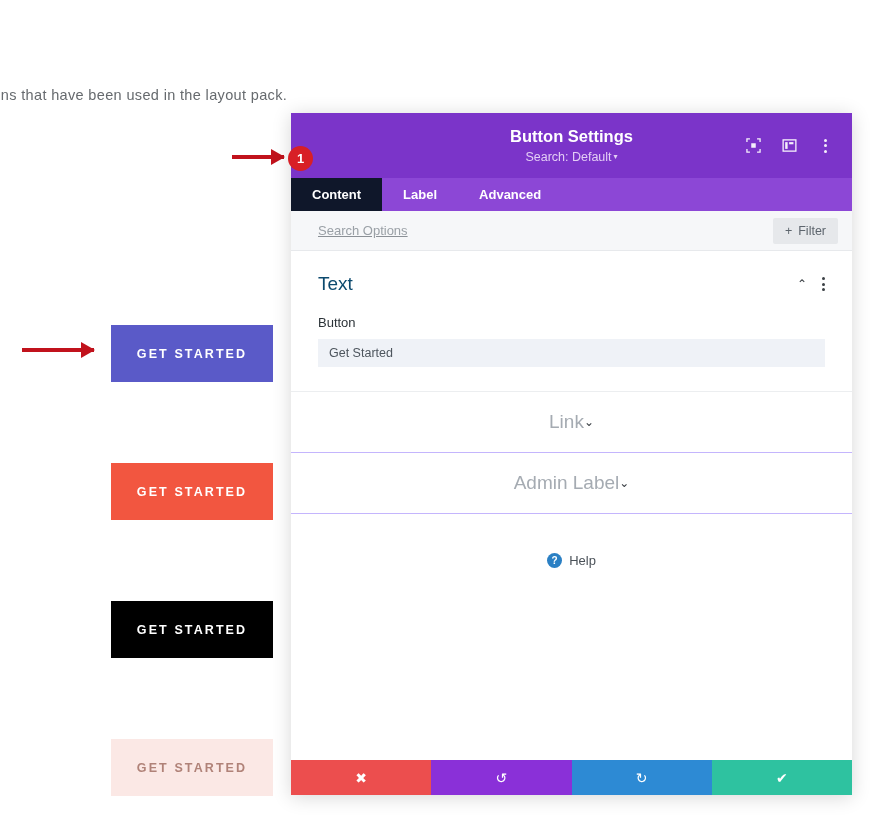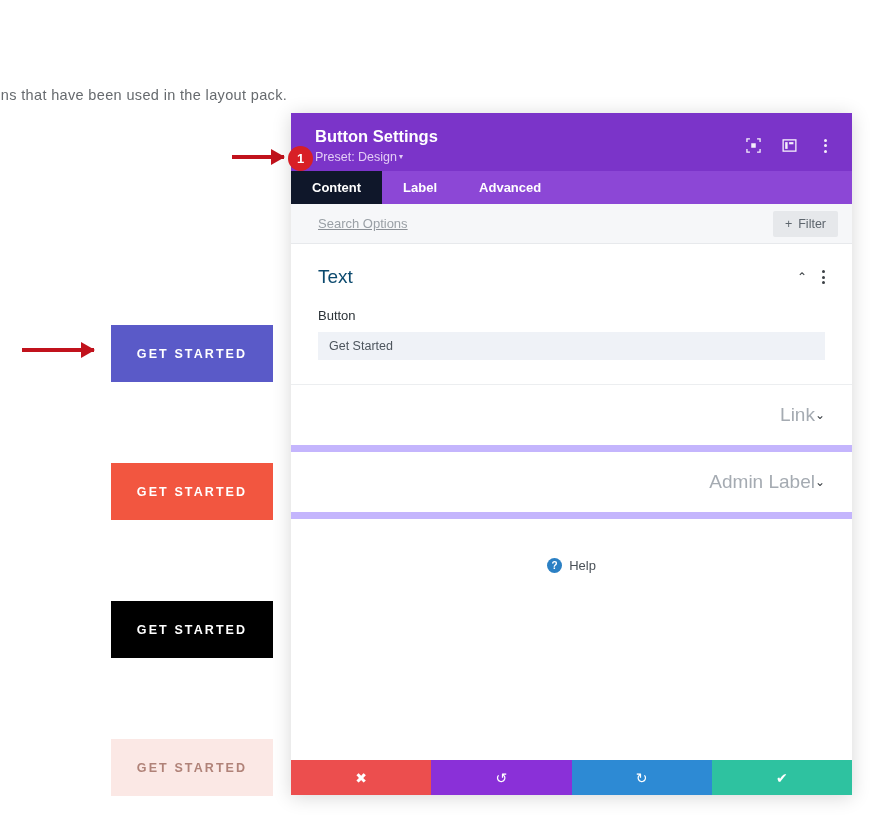--- a/index.html
+++ b/index.html
@@ -95,21 +95,22 @@
     display: flex;
     flex-direction: column;
     z-index: 30;
     overflow: hidden;
   }
 
   .modal-header {
     background: #7b34c9;
     padding: 14px 24px 10px 24px;
     position: relative;
-    height: 58px;
+    height: 65px;
+    text-align: center;
   }
   .modal-title {
     color: #ffffff;
     font-size: 16.5px;
     font-weight: 700;
     line-height: 1.2;
   }
   .modal-preset {
     color: #e3cdf5;
     font-size: 12.5px;
@@ -242,24 +243,24 @@
     border: none;
     outline: none;
     padding: 0 11px;
     font-family: "Liberation Sans", sans-serif;
     font-size: 12.5px;
     color: #4d555d;
   }
 
   .section-collapsed {
     padding: 19px 27px;
-    border-bottom: 7px solid #c4b5fd;
-    display: flex;
-    align-items: center;
-    justify-content: flex-end;
+    border-bottom: 1px solid #c4b5fd;
+    display: flex;
+    align-items: center;
+    justify-content: center;
   }
   .section-title-closed {
     color: #a5abb2;
     font-size: 19px;
     font-weight: 400;
   }
   .chev-down { color: #3b4045; font-size: 12px; line-height: 1; }
 
   .help-row {
     display: flex;
@@ -322,21 +323,21 @@
 
   <div class="arrow a1"></div>
   <div class="arrow a2"></div>
   <div class="step-badge">1</div>
 
   <div class="modal">
 
     <div class="modal-header">
       <div class="modal-title">Button Settings</div>
       <div class="modal-preset">
-        <span>Preset: Design</span><span class="preset-caret">▾</span>
+        <span>Search: Default</span><span class="preset-caret">▾</span>
       </div>
 
       <div class="header-icons">
         <span class="hicon">
           <svg width="15" height="15" viewBox="0 0 16 16" aria-hidden="true">
             <path d="M1 4.2V1h3.2M11.8 1H15v3.2M15 11.8V15h-3.2M4.2 15H1v-3.2" fill="none" stroke="#ffffff" stroke-width="1.4"></path>
             <rect x="5.6" y="5.6" width="4.8" height="4.8" fill="#ffffff"></rect>
           </svg>
         </span>
         <span class="hicon">

